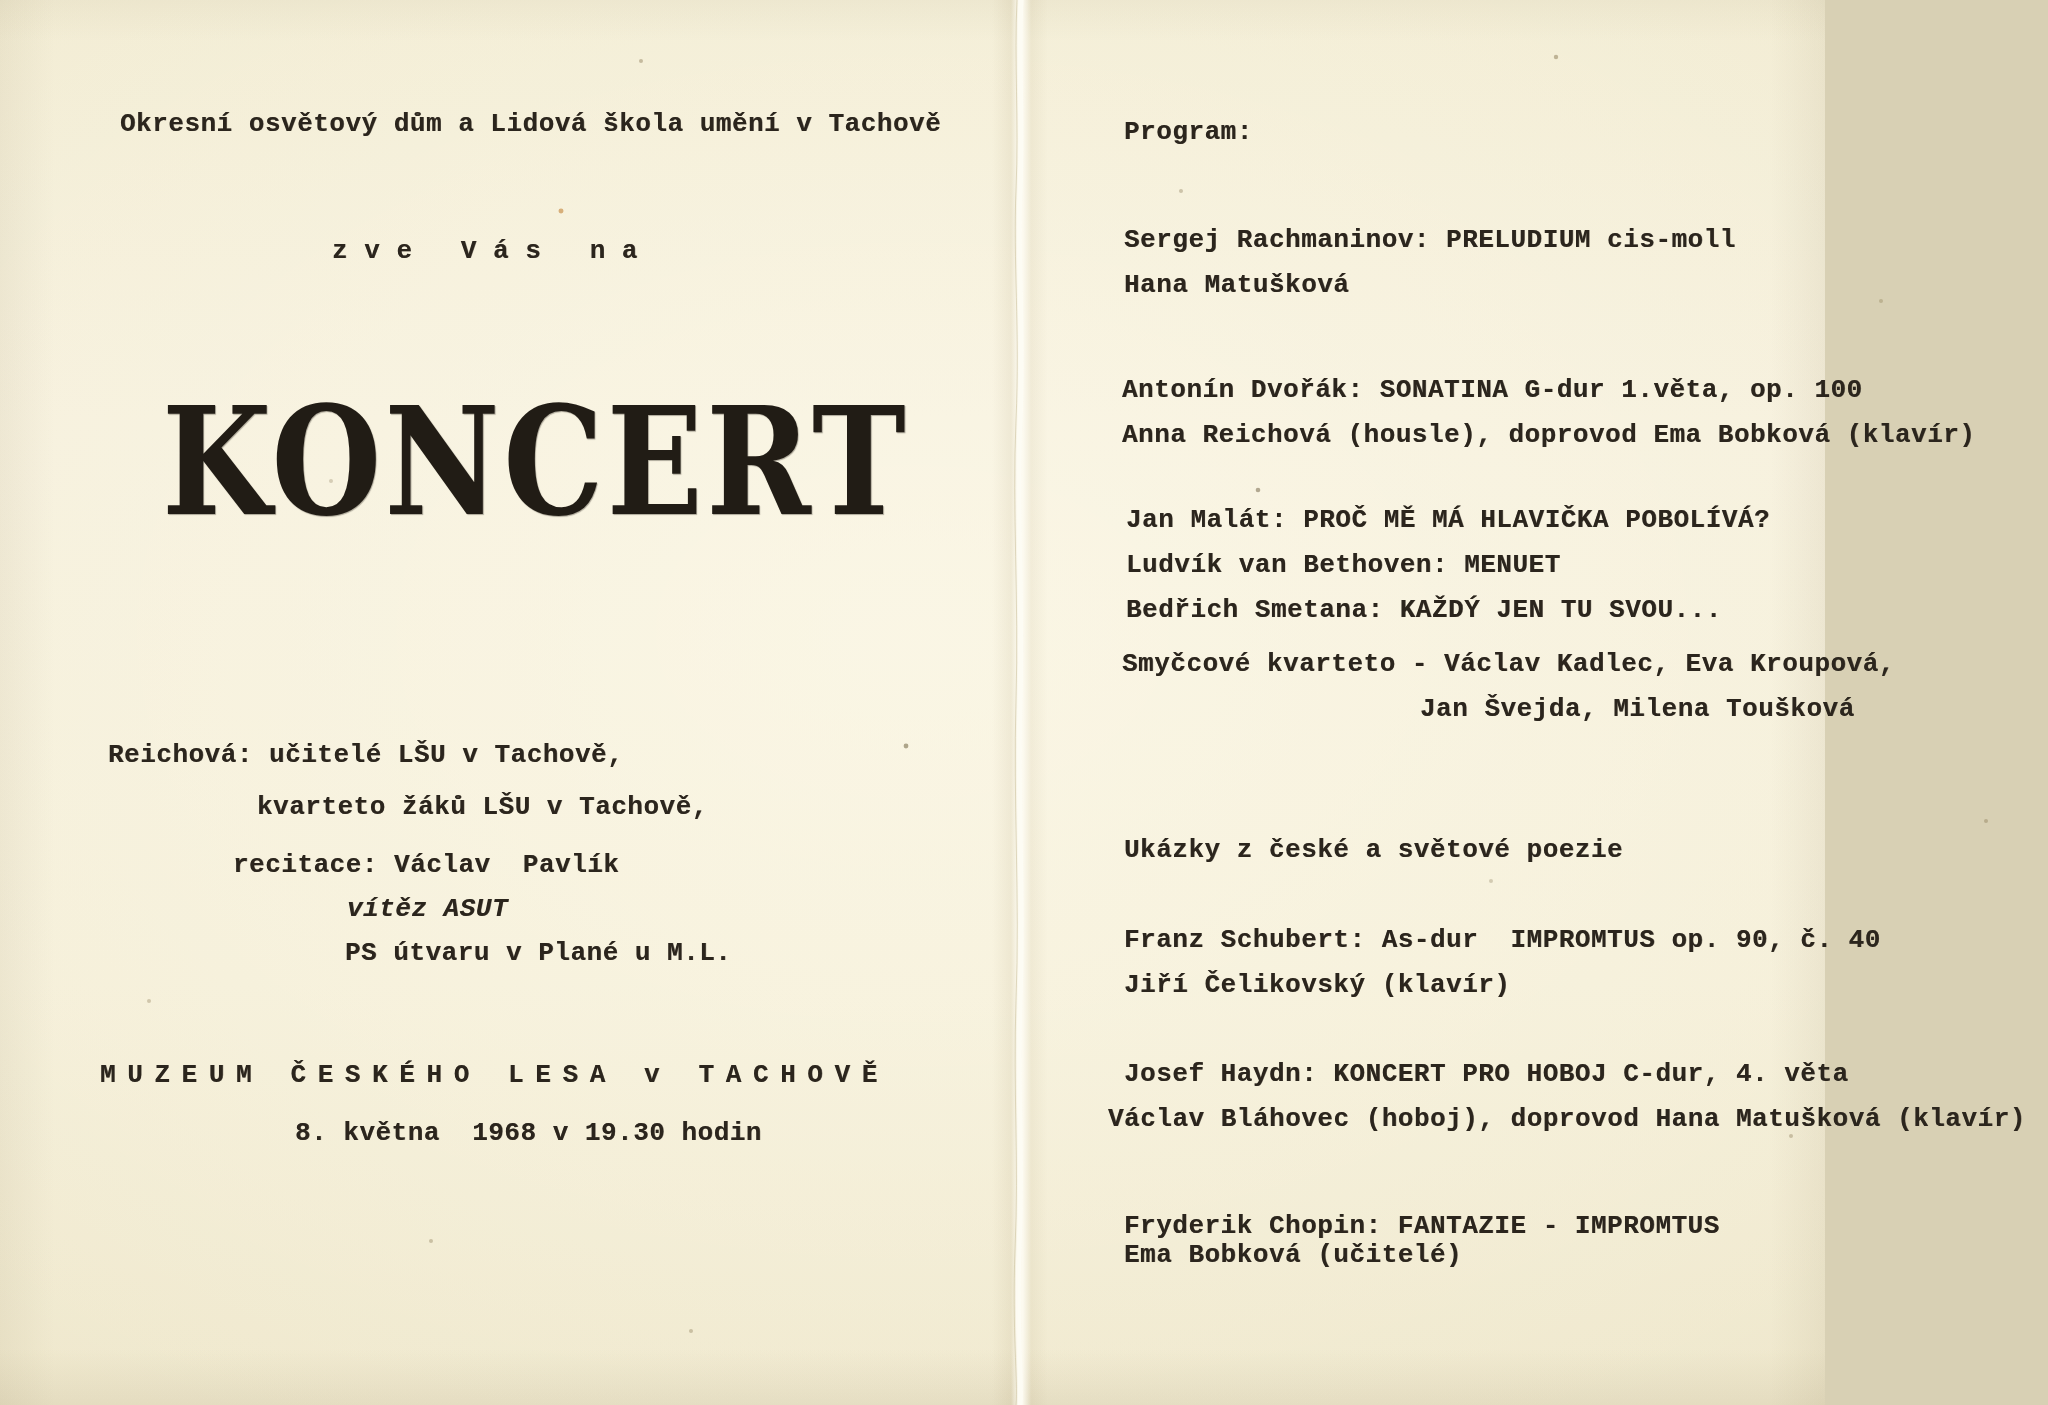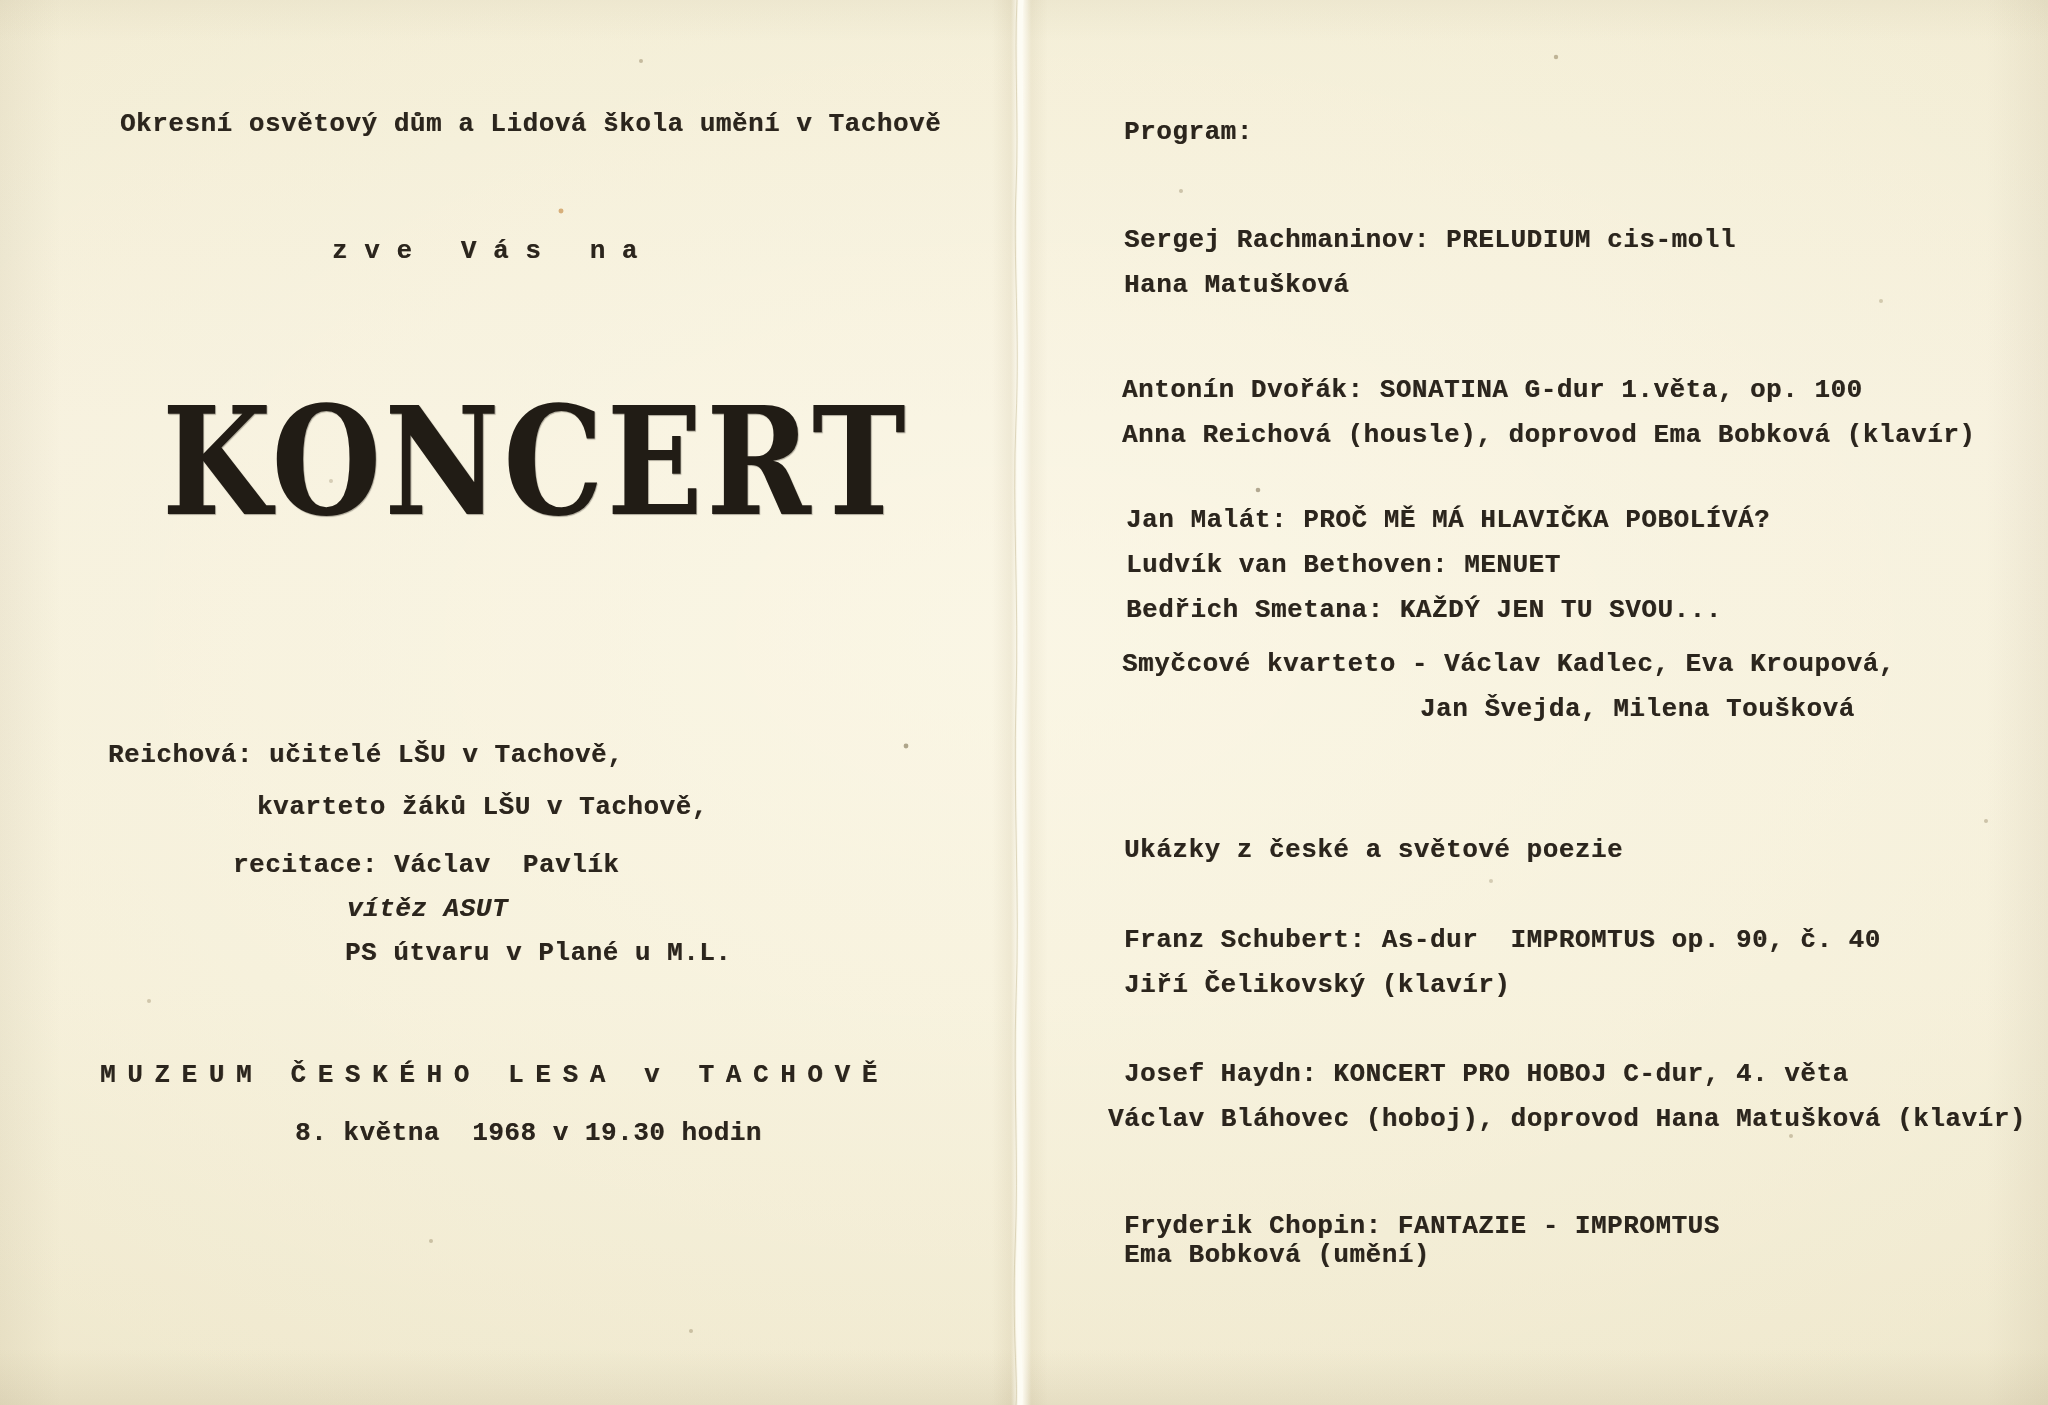--- a/index.html
+++ b/index.html
@@ -3,21 +3,21 @@
 <meta charset="utf-8">
 <style>
   html,body{margin:0;padding:0;}
   body{
     width:2048px;height:1405px;
     background:#d8d0b4;
     font-family:"Liberation Mono","DejaVu Sans Mono",monospace;
     overflow:hidden;
   }
   .scan{
-    position:relative;width:2048px;height:1405px;
+    position:relative;width:1825px;height:1405px;
     background:
       radial-gradient(ellipse 130% 110% at 50% 45%, rgba(255,252,238,0.55) 0%, rgba(255,252,238,0) 60%),
       linear-gradient(180deg,#f2ecd3 0%,#f5efdb 30%,#f4eed7 70%,#efe8cd 100%);
   }
   .vignette{
     position:absolute;inset:0;pointer-events:none;
     background:
       linear-gradient(90deg, rgba(120,100,60,0.07) 0%, rgba(120,100,60,0) 3%, rgba(120,100,60,0) 97%, rgba(120,100,60,0.08) 100%),
       linear-gradient(180deg, rgba(120,100,60,0.05) 0%, rgba(120,100,60,0) 3%, rgba(120,100,60,0) 96%, rgba(120,100,60,0.09) 100%);
   }
@@ -123,16 +123,16 @@
 
     <div class="tw" style="left:1124px;top:836px;">Ukázky z české a světové poezie</div>
 
     <div class="tw" style="left:1124px;top:926px;">Franz Schubert: As-dur  IMPROMTUS op. 90, č. 40</div>
     <div class="tw" style="left:1124px;top:971px;">Jiří Čelikovský (klavír)</div>
 
     <div class="tw" style="left:1124px;top:1060px;">Josef Haydn: KONCERT PRO HOBOJ C-dur, 4. věta</div>
     <div class="tw" style="left:1108px;top:1105px;text-align:right;">Václav Bláhovec (hoboj), doprovod Hana Matušková (klavír)</div>
 
     <div class="tw" style="left:1124px;top:1196px;margin-top:16px;">Fryderik Chopin: FANTAZIE - IMPROMTUS</div>
-    <div class="tw" style="left:1124px;top:1241px;">Ema Bobková (umění)</div>
+    <div class="tw" style="left:1124px;top:1241px;">Ema Bobková (učitelé)</div>
   </div>
 
 </div>
 
 </body></html>

